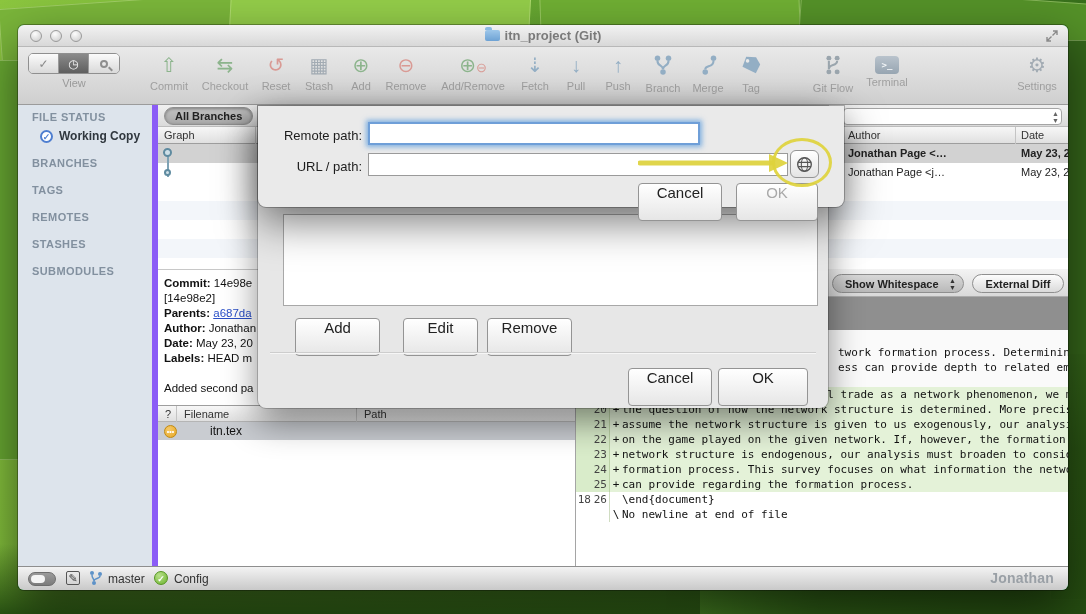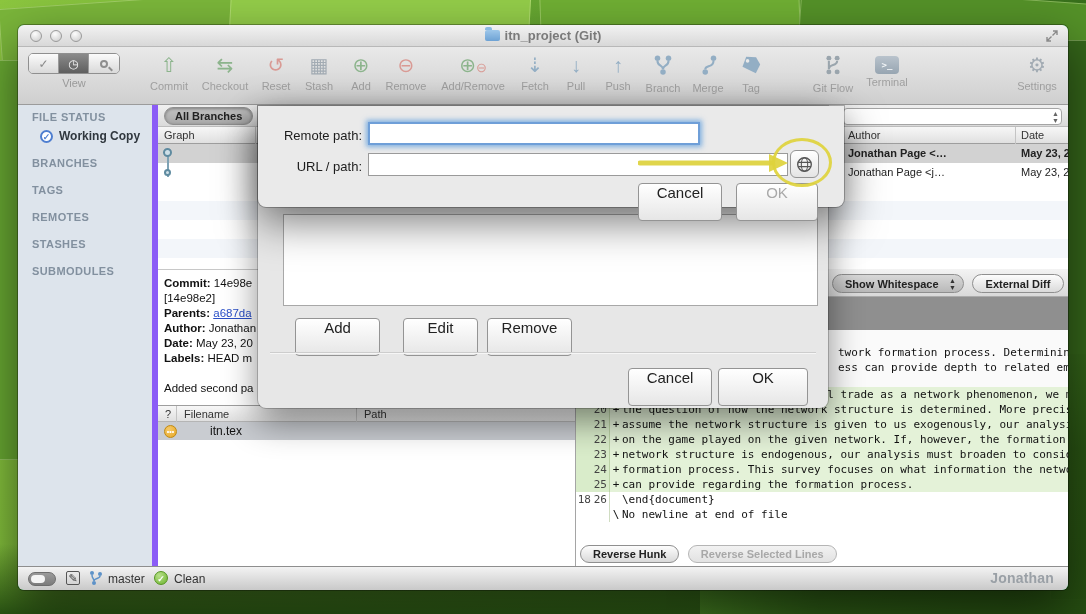--- a/index.html
+++ b/index.html
@@ -407,37 +407,33 @@
         <span class="mk"></span>
         <span class="dtext">\end{document}</span>
       </div>
     <div class="drow" style="top:120px">
         <span class="ln"></span>
         <span class="ln lnr"></span>
         <span class="mk">\</span>
         <span class="dtext">No newline at end of file</span>
       </div>
   </div>
-  <div class="rev-btns">
-    <span class="rev-pill">Reverse Hunk</span>
-    <span class="rev-pill dis">Reverse Selected Lines</span>
-  </div>
 
   <div class="statusbar">
     <div class="sb-toggle"></div>
     <div class="compose-ico">✎</div>
     <svg class="branch-ico" width="16" height="16" viewBox="0 0 16 16">
       <circle cx="4" cy="3" r="2" fill="#5d92c8"></circle>
         <circle cx="12" cy="4" r="2" fill="#5d92c8"></circle>
         <circle cx="6" cy="13" r="2" fill="#5d92c8"></circle>
       <path d="M4 5 C4 9 6 8 6 11 M12 6 C12 9 6 8 6 11" stroke="#5d92c8" stroke-width="1.5" fill="none"></path>
     </svg>
     <span class="sb-branch">master</span>
     <div class="clean-ico">✓</div>
-    <span class="sb-clean">Clean</span>
+    <span class="sb-clean">Config</span>
     <span class="brand">Jonathan</span>
   </div>
 </div>
 
 <div class="dialog2">
   <div class="d2-list"></div>
   <div class="mbtn" style="left:37px;top:212px;width:85px">Add</div>
   <div class="mbtn" style="left:145px;top:212px;width:75px">Edit</div>
   <div class="mbtn" style="left:229px;top:212px;width:85px">Remove</div>
   <div class="d2-groove"></div>

